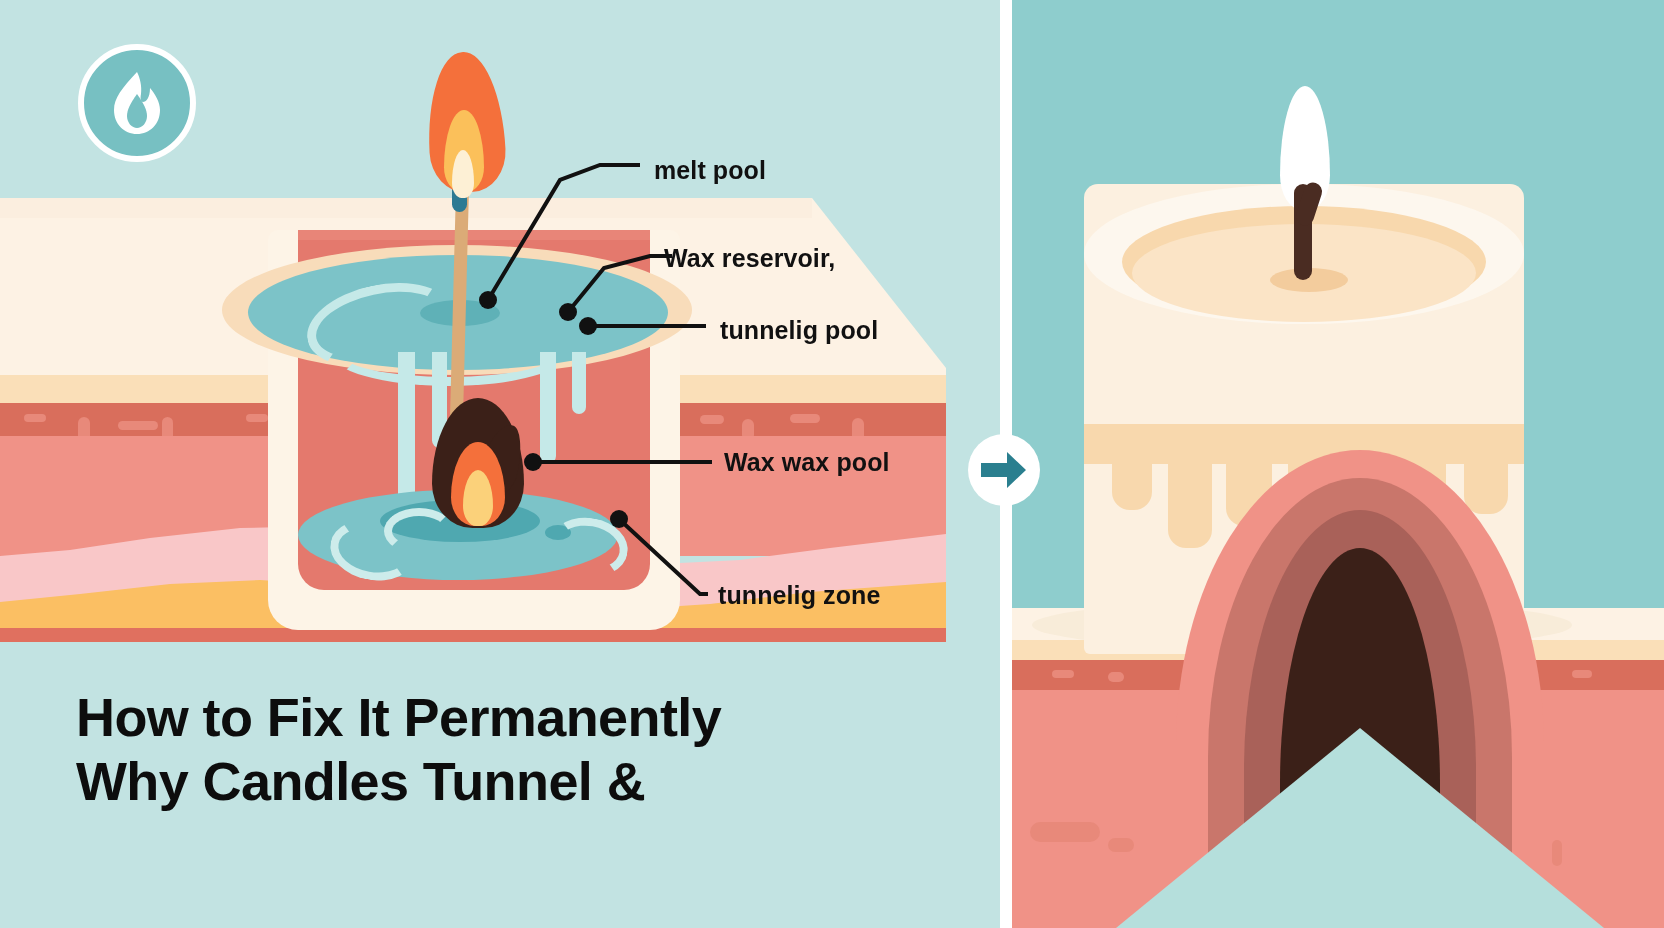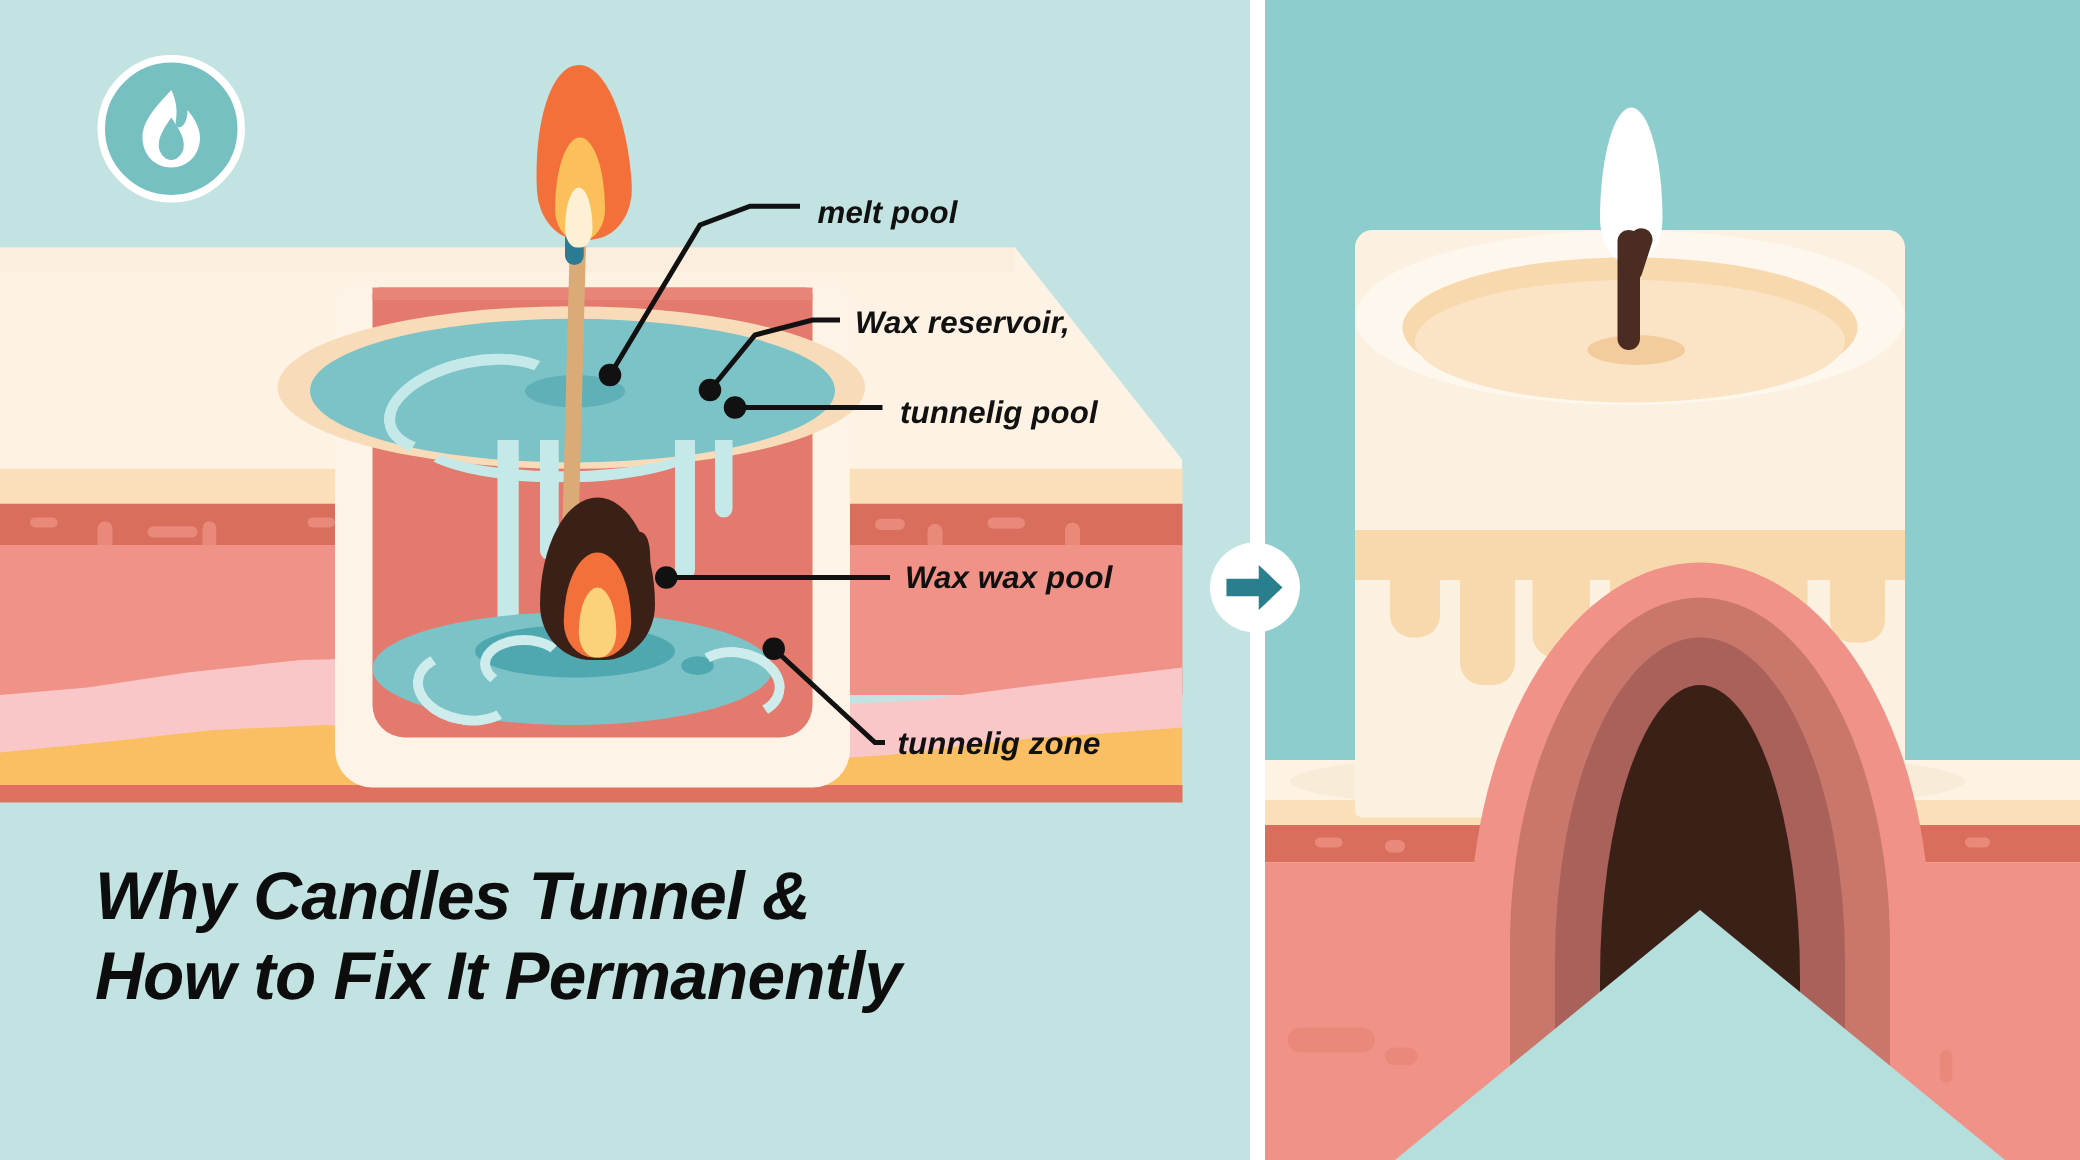--- a/index.html
+++ b/index.html
@@ -1,17 +1,17 @@
 <!DOCTYPE html>
 <html><head>
 <meta charset="utf-8">
 <style>
   html,body{margin:0;padding:0;background:#ffffff;}
   body{font-family:"Liberation Sans",sans-serif;}
-  #stage{position:relative;width:1664px;height:928px;overflow:hidden;background:#b9e0e0;font-style:italic;}
+  #stage{position:relative;width:1664px;height:928px;overflow:hidden;background:#b9e0e0;}
 
   .panel{position:absolute;top:0;height:928px;overflow:hidden;}
   #left-panel{left:0;width:1000px;background:#c2e3e2;}
   #right-panel{left:1012px;width:652px;background:#8ecdcd;}
   #panel-divider{position:absolute;left:1000px;top:0;width:12px;height:928px;background:#ffffff;z-index:40;}
 
   
   #lp-bg{position:absolute;inset:0;background:#c2e3e2;}
   #slab-wrap{position:absolute;left:0;top:190px;width:946px;height:450px;}
 
@@ -208,28 +208,28 @@
       <circle cx="588" cy="326" r="9" fill="#111111"></circle>
 
       <path d="M533 462 L712 462" stroke="#111111" stroke-width="4" fill="none"></path>
       <circle cx="533" cy="462" r="9" fill="#111111"></circle>
 
       <path d="M619 519 L700 594 L708 594" stroke="#111111" stroke-width="4" fill="none"></path>
       <circle cx="619" cy="519" r="9" fill="#111111"></circle>
     </svg>
 
     <div class="callout-label" style="left:654px;top:156px;">melt pool</div>
-    <div class="callout-label" style="left:684px;top:244px;">Wax reservoir,</div>
+    <div class="callout-label" style="left:664px;top:244px;">Wax reservoir,</div>
     <div class="callout-label" style="left:720px;top:316px;">tunnelig pool</div>
     <div class="callout-label" style="left:724px;top:448px;">Wax wax pool</div>
     <div class="callout-label" style="left:718px;top:581px;">tunnelig zone</div>
 
     <div id="title">
+      <div>How to Fix It Permanently</div>
       <div>Why Candles Tunnel &amp;</div>
-      <div>How to Fix It Permanently</div>
     </div>
   </div>
 
   <div id="panel-divider"></div>
   <div id="arrow-badge">
     <svg width="46" height="40" viewBox="0 0 46 40">
       <path d="M0 13 H26 V2 L45 20 L26 38 V27 H0 Z" fill="#2a7f8f"></path>
     </svg>
   </div>
 

